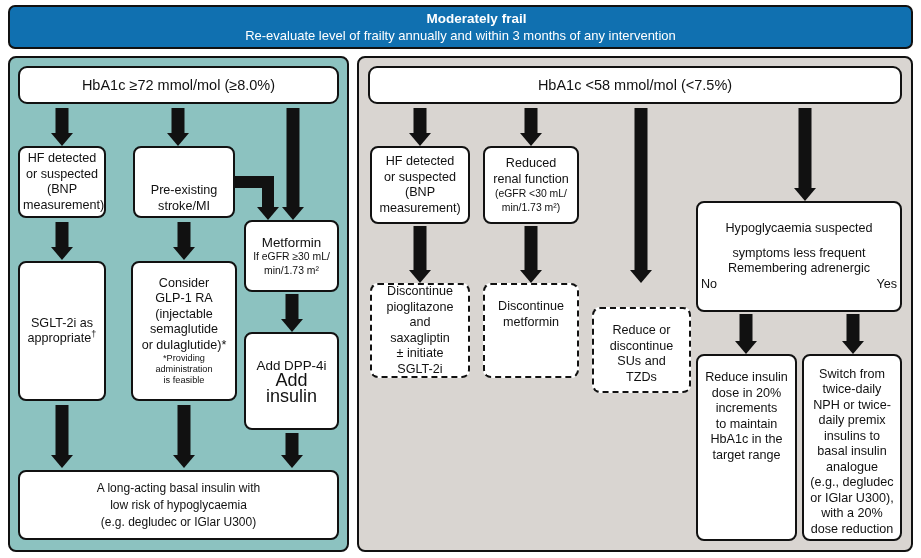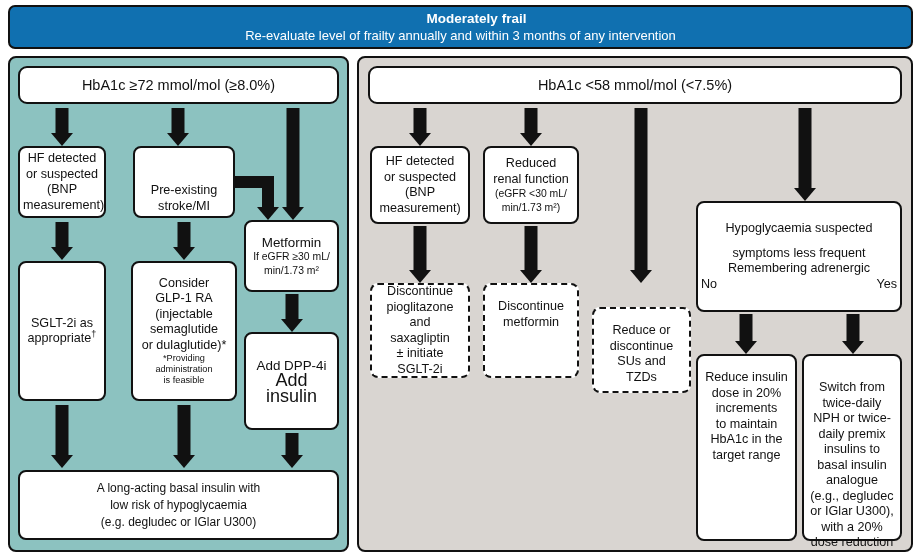--- a/index.html
+++ b/index.html
@@ -369,21 +369,21 @@
 
   <div class="box topalign" style="left:696px; top:354px; width:101px; height:187px;">
     <span class="line">Reduce insulin</span>
     <span class="line">dose in 20%</span>
     <span class="line">increments</span>
     <span class="line">to maintain</span>
     <span class="line">HbA1c in the</span>
     <span class="line">target range</span>
   </div>
 
-  <div class="box topalign" style="left:802px; top:354px; width:100px; height:187px; padding-top:24px;">
+  <div class="box topalign" style="left:802px; top:354px; width:100px; height:187px; padding-top:24px;justify-content:flex-end;">
     <span class="line">Switch from</span>
     <span class="line">twice-daily</span>
     <span class="line">NPH or twice-</span>
     <span class="line">daily premix</span>
     <span class="line">insulins to</span>
     <span class="line">basal insulin</span>
     <span class="line">analogue</span>
     <span class="line">(e.g., degludec</span>
     <span class="line">or IGlar U300),</span>
     <span class="line">with a 20%</span>

